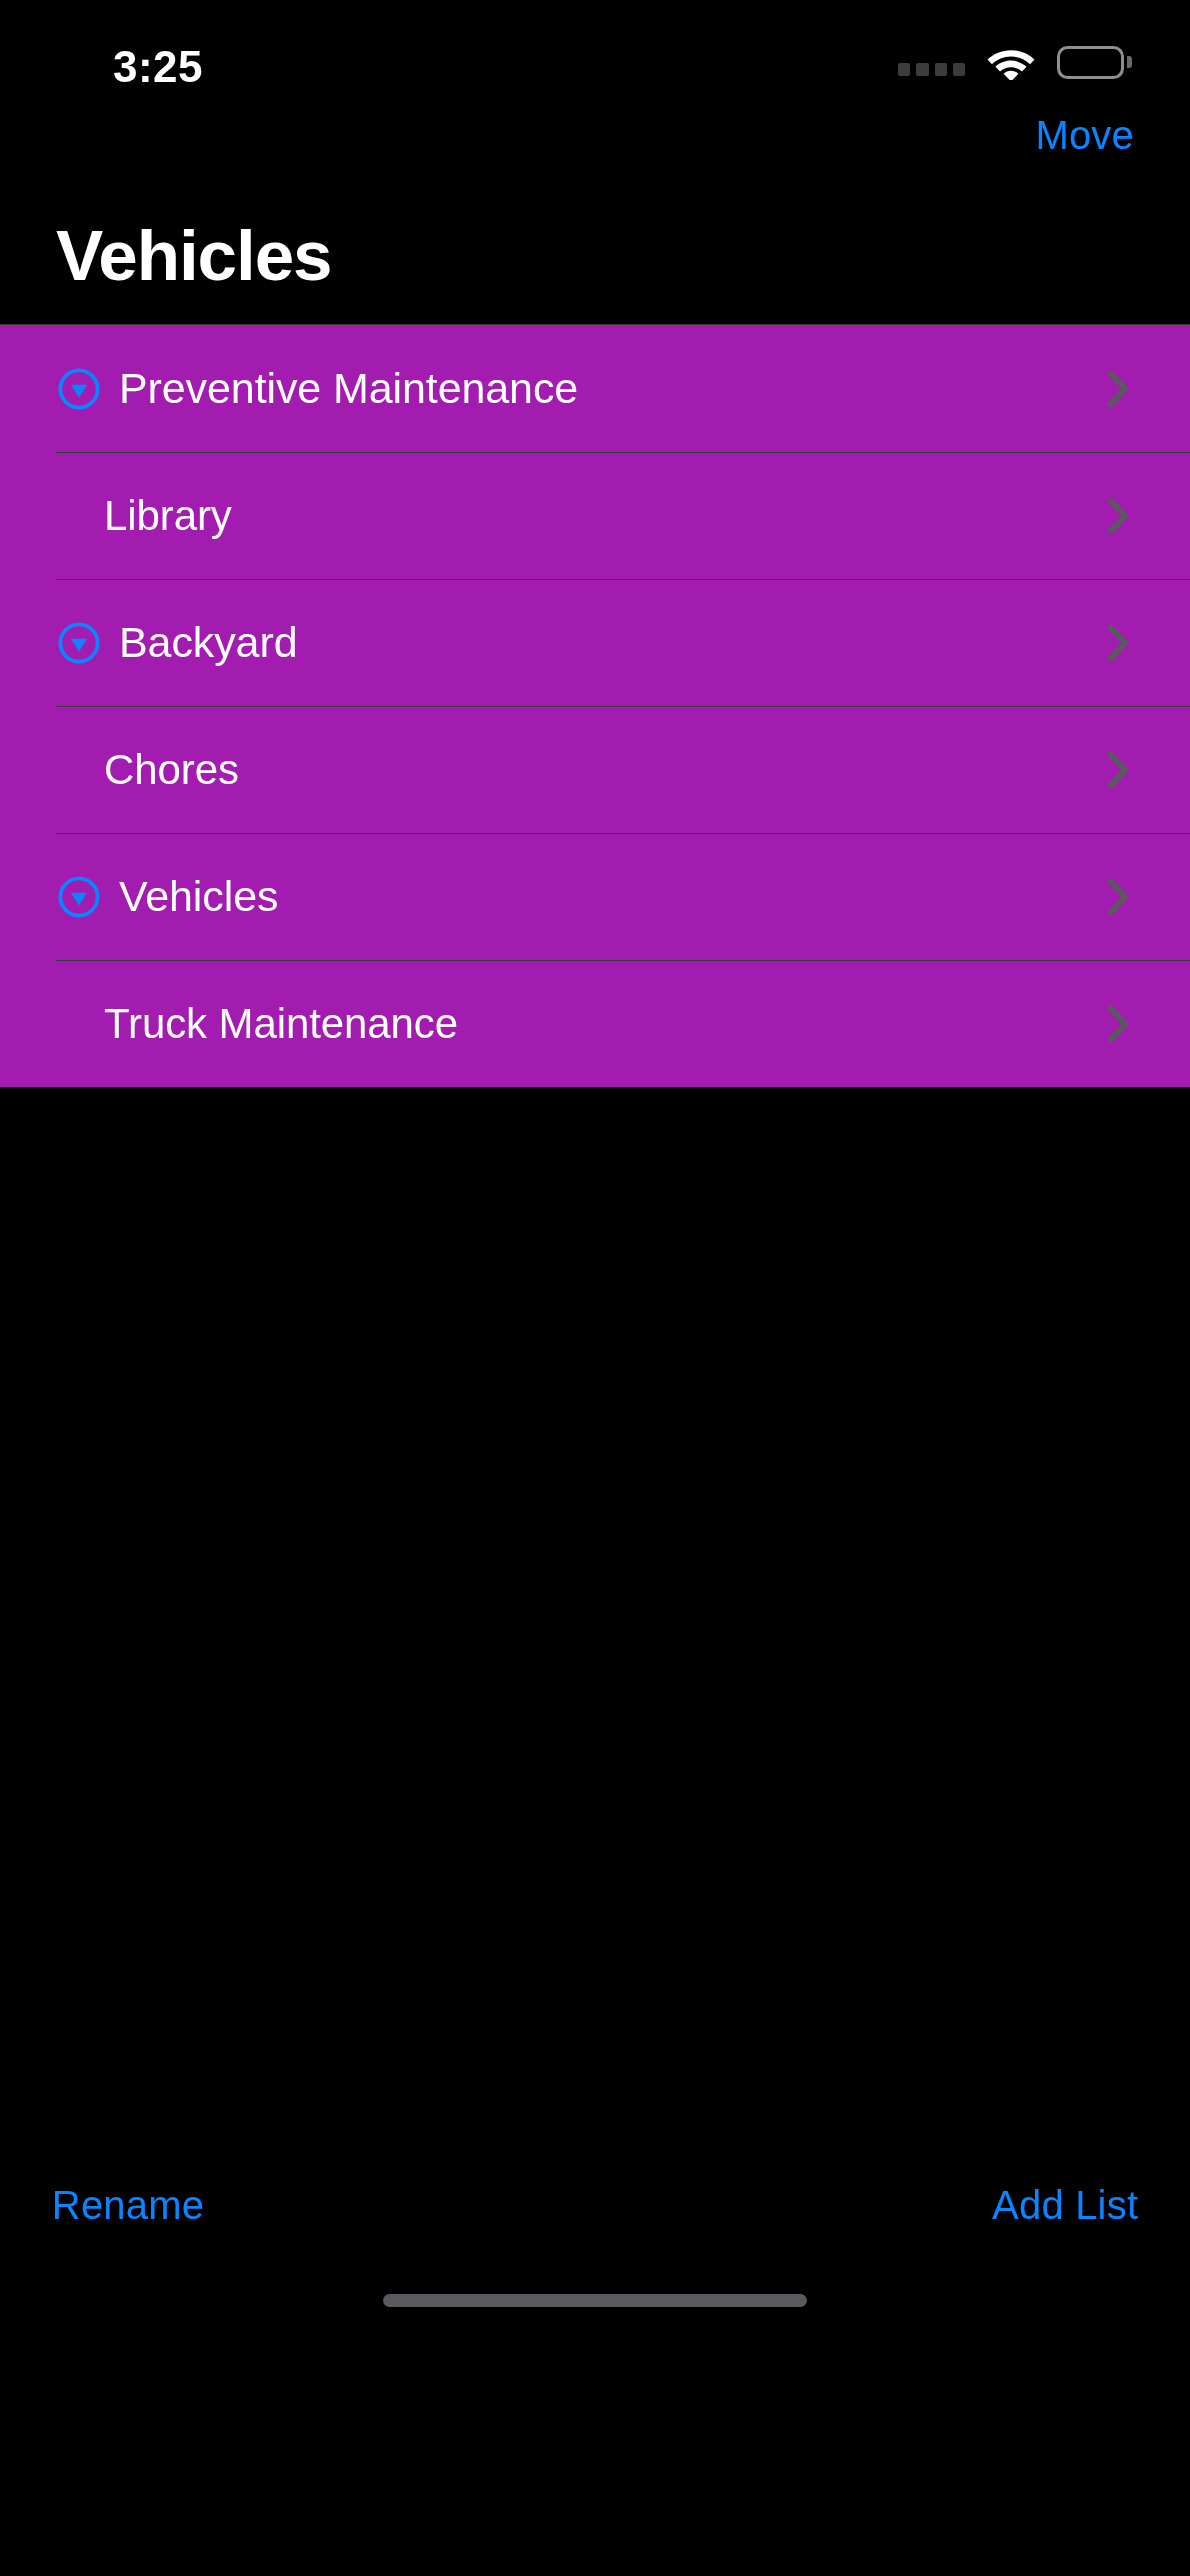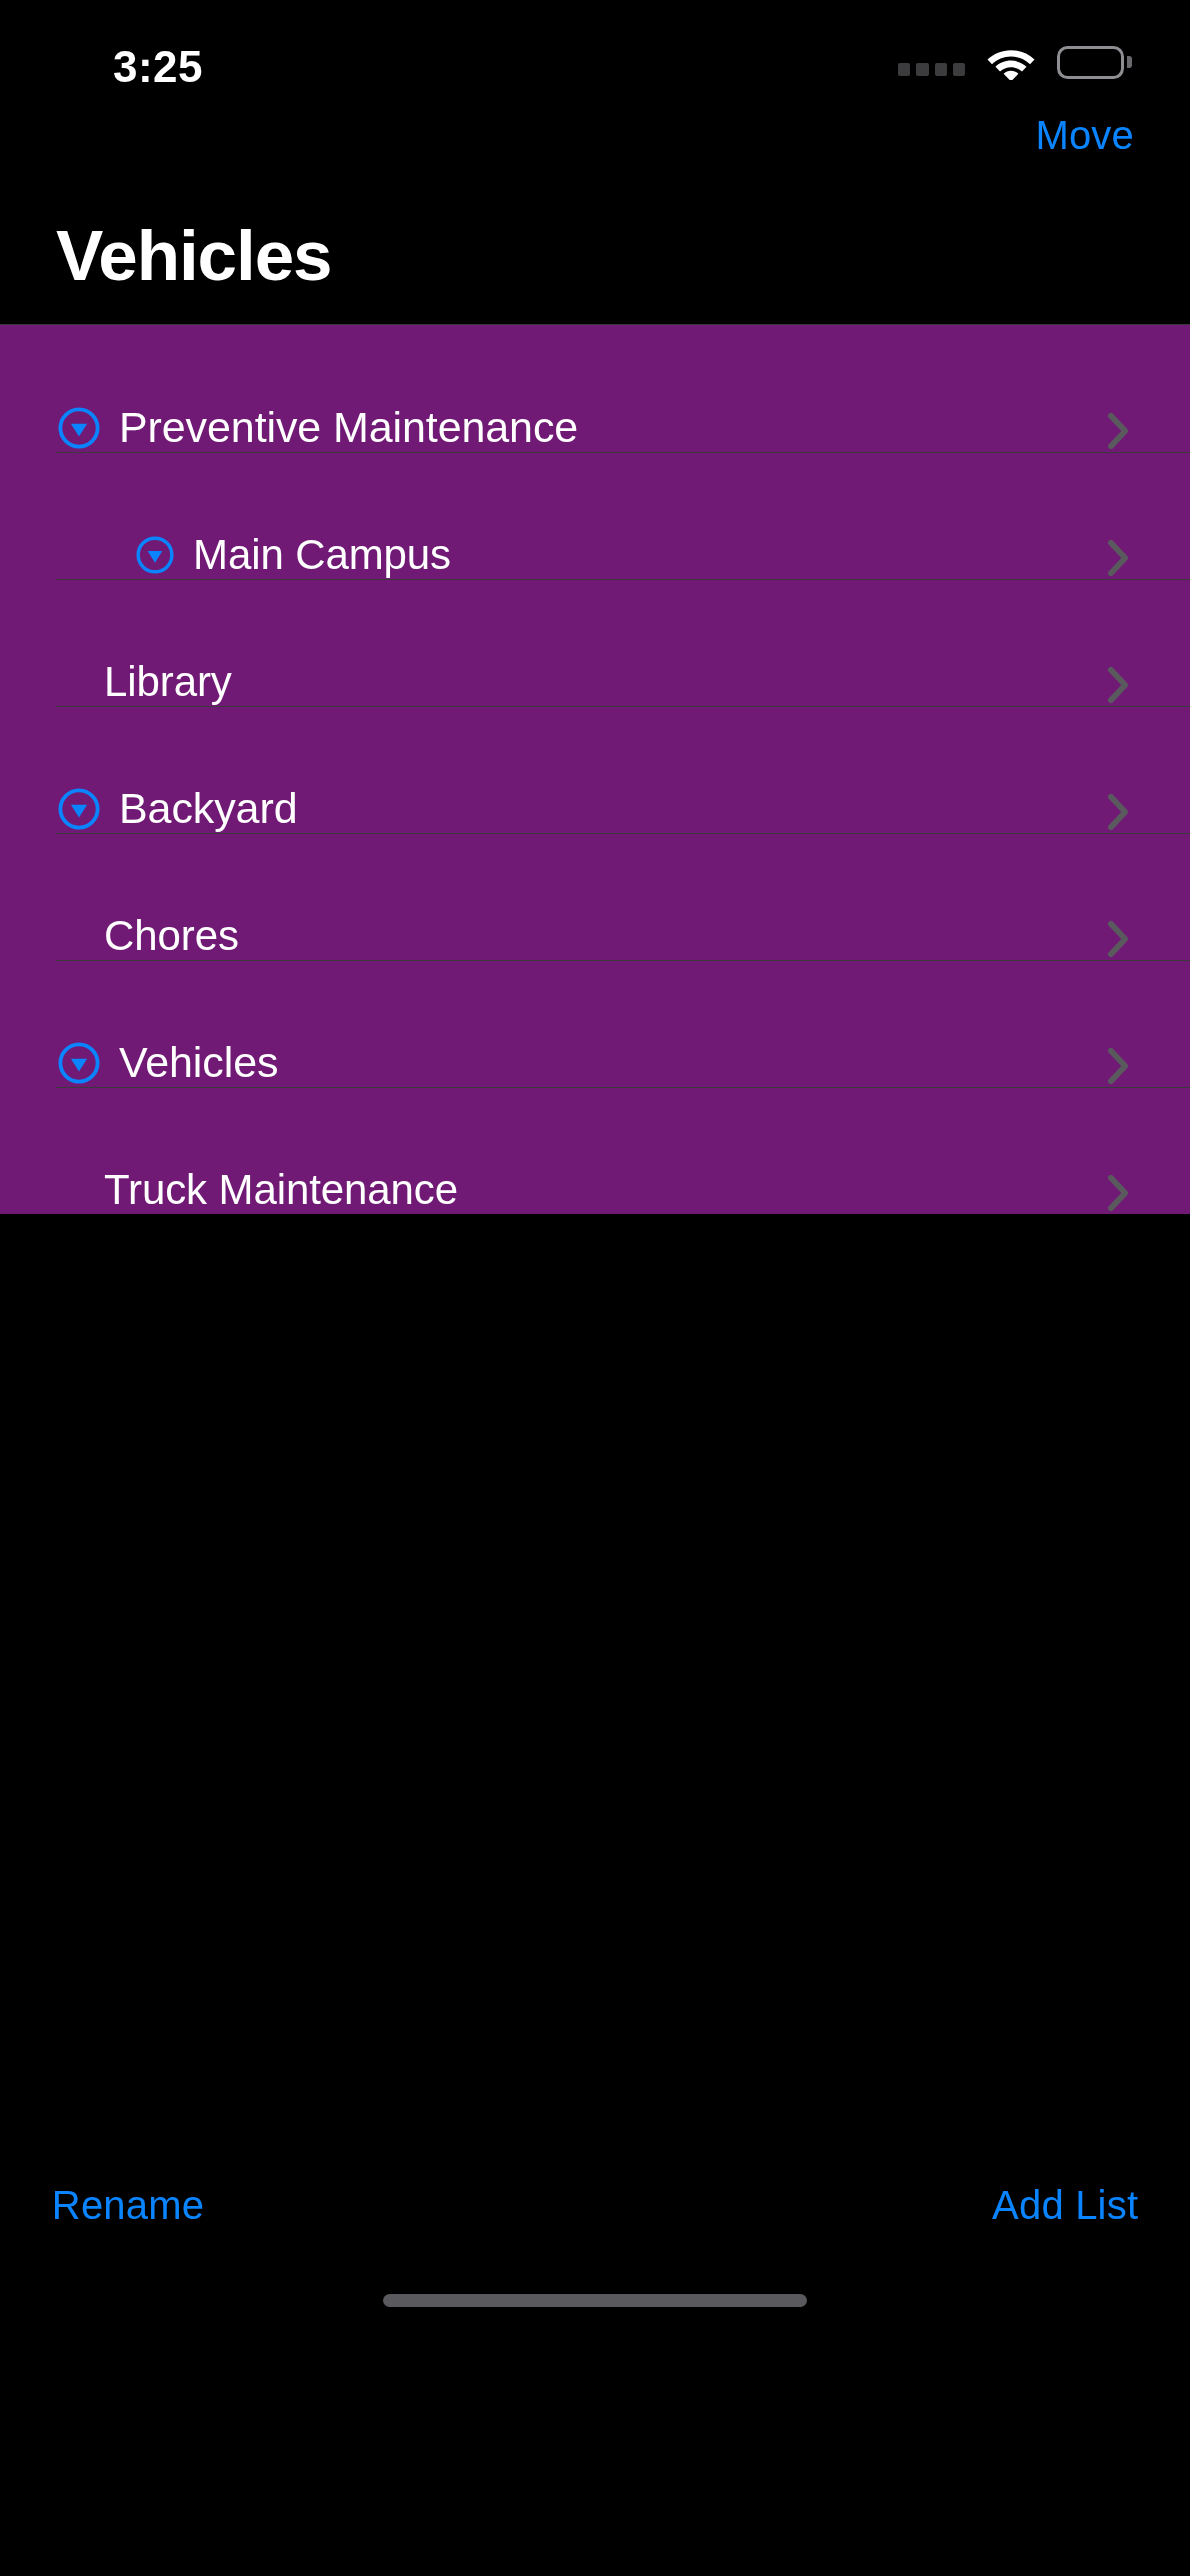--- a/index.html
+++ b/index.html
@@ -97,22 +97,22 @@
   
   .table-list {
     flex:0 0 auto;
     background:#1c1c1e;
     border-top:1px solid #3a3a3c;
   }
   .row {
     position:relative;
     height:127px;
     display:flex;
-    align-items:flex-end;
-    background:#701a75;
+    align-items:center;
+    background:#a21caf;
     cursor:pointer;
   }
   .row + .row::before {
     content:"";
     position:absolute;
     left:56px; right:0; top:0;
     height:1px;
     background:#3a3a3c;
   }
   .row-lead {
@@ -231,36 +231,20 @@
             </svg>
           </span>
           <span class="row-title">Preventive Maintenance</span>
         </div>
         <span class="chevron">
           <svg width="25" height="42" viewBox="0 0 26 44">
             <path d="M5 6 L20 22 L5 38" fill="none" stroke="#5a5a5e" stroke-width="6" stroke-linecap="round" stroke-linejoin="round"></path>
           </svg>
         </span>
       </div>
-      <div class="row level-1">
-        <div class="row-lead">
-          <span class="disclosure">
-            <svg width="38" height="38" viewBox="0 0 44 44">
-              <circle cx="22" cy="22" r="19.5" fill="none" stroke="#0a84ff" stroke-width="4"></circle>
-              <path d="M13.5 17.5 L30.5 17.5 L22 31 Z" fill="#0a84ff"></path>
-            </svg>
-          </span>
-          <span class="row-title">Main Campus</span>
-        </div>
-        <span class="chevron">
-          <svg width="25" height="42" viewBox="0 0 26 44">
-            <path d="M5 6 L20 22 L5 38" fill="none" stroke="#5a5a5e" stroke-width="6" stroke-linecap="round" stroke-linejoin="round"></path>
-          </svg>
-        </span>
-      </div>
       <div class="row level-1 noicon">
         <div class="row-lead">
           <span class="row-title">Library</span>
         </div>
         <span class="chevron">
           <svg width="25" height="42" viewBox="0 0 26 44">
             <path d="M5 6 L20 22 L5 38" fill="none" stroke="#5a5a5e" stroke-width="6" stroke-linecap="round" stroke-linejoin="round"></path>
           </svg>
         </span>
       </div>

